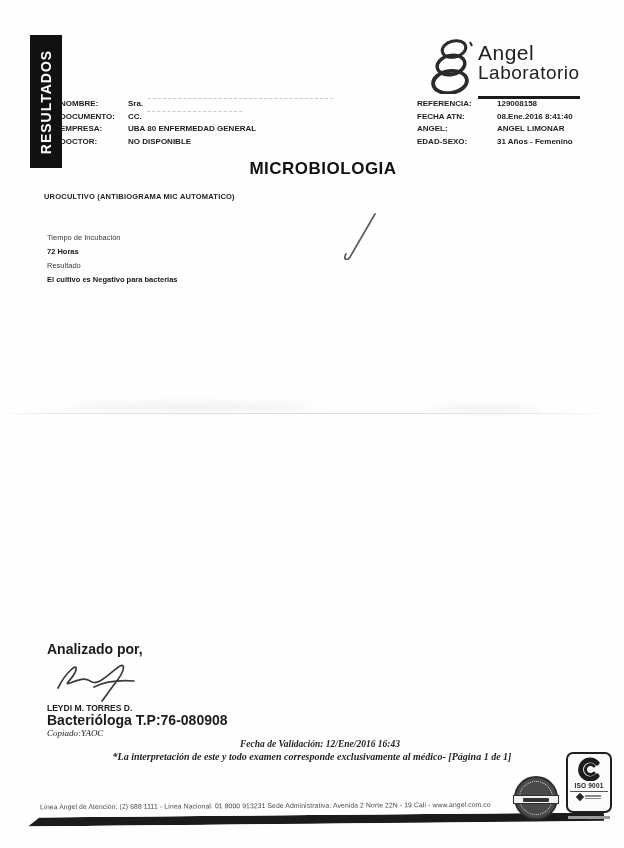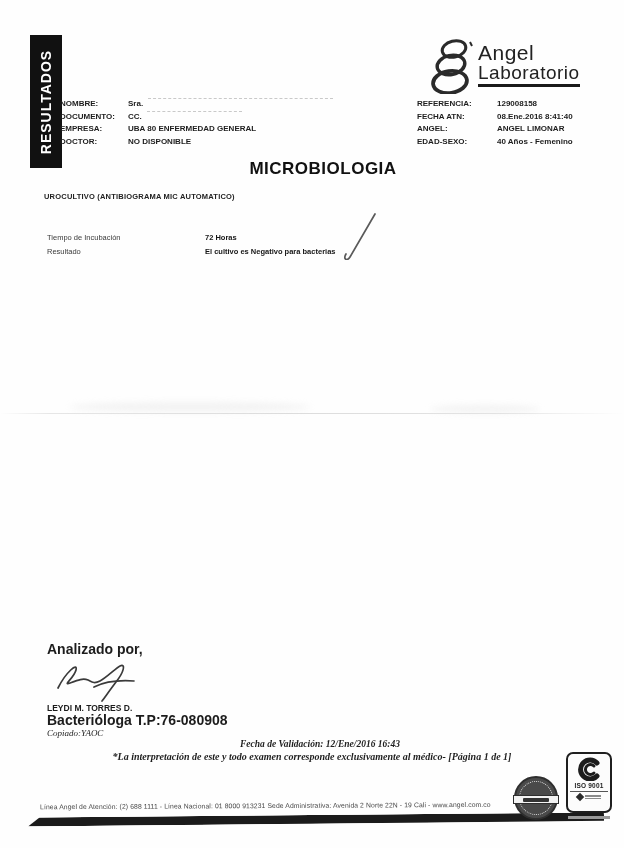--- a/index.html
+++ b/index.html
@@ -21,21 +21,21 @@
     color:#fff; font-weight:bold; font-size:14px; letter-spacing:1px;
     transform:rotate(-90deg); white-space:nowrap;
     font-family:"Liberation Sans", sans-serif;
   }
   
   .logo { position:absolute; left:424px; top:38px; width:170px; height:56px; }
   .logo-glyph { position:absolute; left:0; top:0; }
   .logo-words { position:absolute; left:54px; top:4px; }
   .logo-angel { font-size:21px; color:#222; letter-spacing:0.5px; line-height:21px; }
   .logo-lab { font-size:19px; color:#222; letter-spacing:0.5px; line-height:20px;
-    border-bottom:3px solid #1a1a1a; padding-bottom:1px; display:inline-block; }
+    border-bottom:3px solid #1a1a1a; padding-bottom:13px; display:inline-block; }
   
   .info { position:absolute; font-size:8px; font-weight:bold; line-height:12.6px; color:#1d1d1d; }
   .info-patient { left:60px; top:98px; width:300px; }
   .info-ref { left:375px; top:98px; width:230px; }
   .info-row { display:flex; }
   .info-patient .lbl { width:68px; flex:none; }
   .info-ref .lbl { width:80px; flex:none;margin-left:42px; }
   .val { white-space:nowrap; }
   .redact { display:inline-block; border-top:1px dashed #c9c9c9; vertical-align:middle; margin-left:5px; }
   .redact-name { width:185px; }
@@ -45,21 +45,21 @@
     position:absolute; left:0; top:159px; width:624px; text-align:center;
     font-size:17px; font-weight:bold; letter-spacing:0.5px; color:#111;
     transform:translateX(11px);
   }
   .sec-sub {
     position:absolute; left:44px; top:192px; font-size:7.5px; font-weight:bold;
     letter-spacing:0.2px; color:#222;
   }
   
   .results { position:absolute; left:47px; top:231px; font-size:7.5px; line-height:14px; }
-  .res-row { display:flex; }
+  .res-row { display:flex;flex-direction:column; }
   .res-lbl { width:158px; flex:none; color:#3a3a3a; }
   .res-val { font-weight:bold; color:#161616; white-space:nowrap; }
   .pen-check { position:absolute; left:339px; top:204px; }
   
   .fold { position:absolute; left:0; top:413px; width:624px; height:1px;
     background:linear-gradient(90deg, transparent 0%, #e6e6e6 8%, #dcdcdc 45%, #e3e3e3 80%, transparent 100%); }
   .smudge { position:absolute; background:#e2e2e2; border-radius:50%; filter:blur(3px); opacity:0.4; }
   .sm1 { left:70px; top:402px; width:240px; height:10px; }
   .sm2 { left:430px; top:405px; width:110px; height:8px; }
   
@@ -163,21 +163,21 @@
     <div class="info-row">
       <span class="lbl">FECHA ATN:</span>
       <span class="val">08.Ene.2016 8:41:40</span>
     </div>
     <div class="info-row">
       <span class="lbl">ANGEL:</span>
       <span class="val">ANGEL LIMONAR</span>
     </div>
     <div class="info-row">
       <span class="lbl">EDAD-SEXO:</span>
-      <span class="val">40 Años - Femenino</span>
+      <span class="val">31 Años - Femenino</span>
     </div>
   </div>
 
   <div class="sec-title">MICROBIOLOGIA</div>
   <div class="sec-sub">UROCULTIVO (ANTIBIOGRAMA MIC AUTOMATICO)</div>
 
   <div class="results">
     <div class="res-row">
       <span class="res-lbl">Tiempo de Incubación</span>
       <span class="res-val">72 Horas</span>

